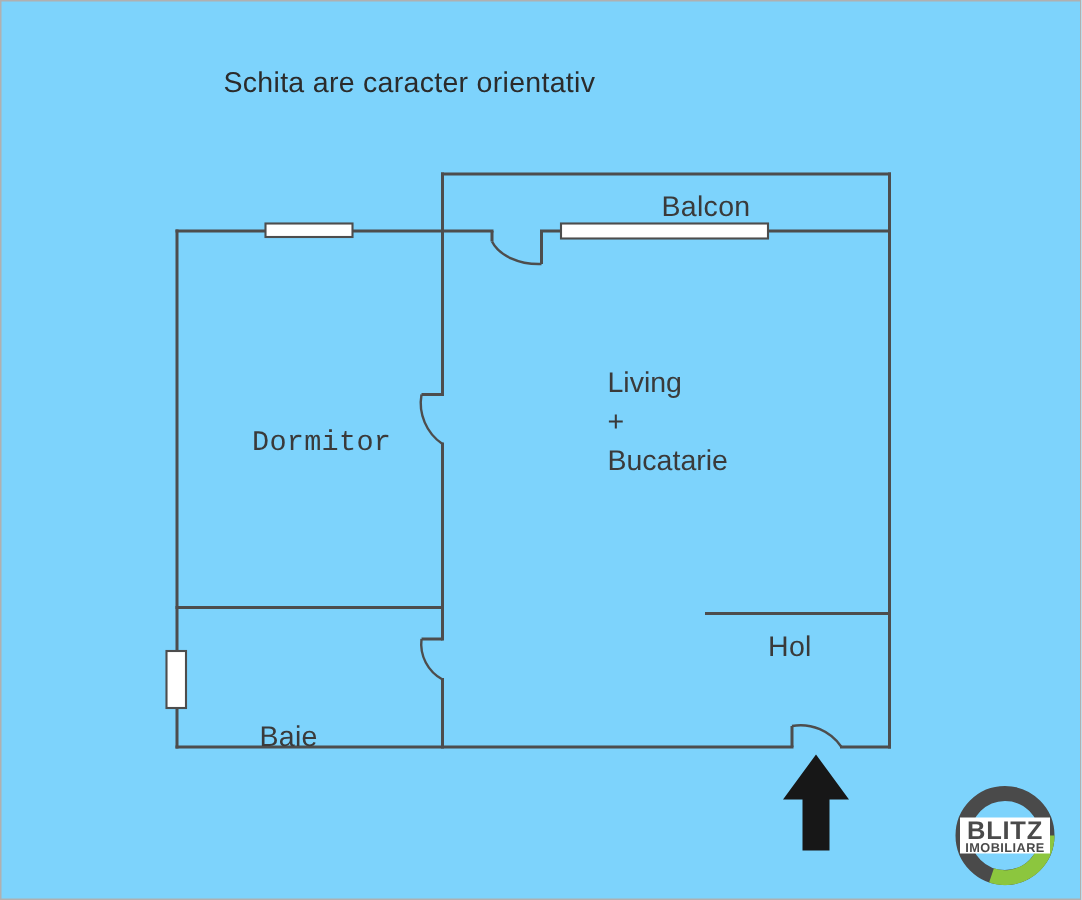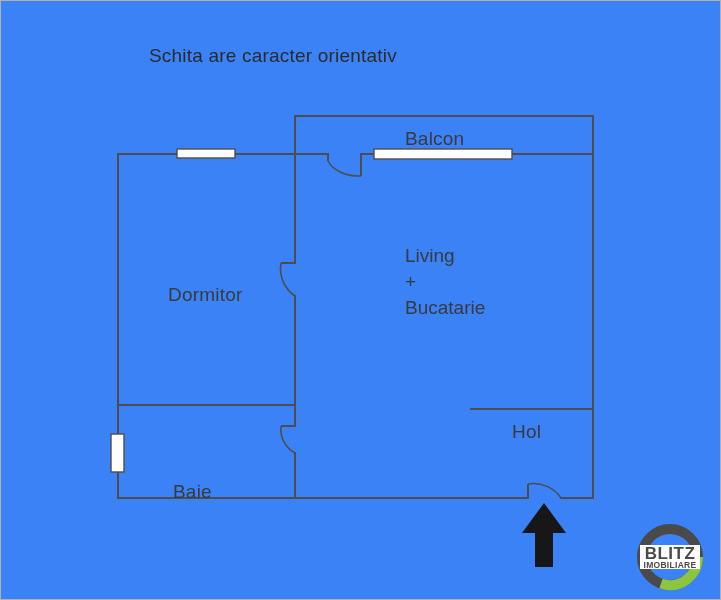--- a/index.html
+++ b/index.html
@@ -7,43 +7,43 @@
     padding: 0;
     background: #ffffff;
   }
   body {
     font-family: "Liberation Sans", sans-serif;
   }
   #plan-page {
     position: relative;
     width: 721px;
     height: 600px;
-    background: #3b82f6;
+    background: #7dd3fc;
     box-sizing: border-box;
     border: 1px solid #b0b0b0;
     overflow: hidden;
   }
   #plan-title {
     position: absolute;
     left: 148px;
     top: 44px;
     font-size: 19px;
     color: #2b2b2b;
     letter-spacing: 0.2px;
     white-space: nowrap;
   }
   .room-label {
     position: absolute;
     font-size: 19px;
     color: #3a3a3a;
     white-space: nowrap;
     letter-spacing: 0.2px;
   }
-  #label-balcon { left: 404px; top: 127px; }
-  #label-dormitor { left: 167px; top: 283px; }
+  #label-balcon { left: 440px; top: 127px; }
+  #label-dormitor { left: 167px; top: 283px; font-family: Liberation Mono, monospace; }
   #label-living-block {
     position: absolute;
     left: 404px;
     top: 242px;
     line-height: 26px;
   }
   .living-line {
     font-size: 19px;
     color: #3a3a3a;
     white-space: nowrap;

